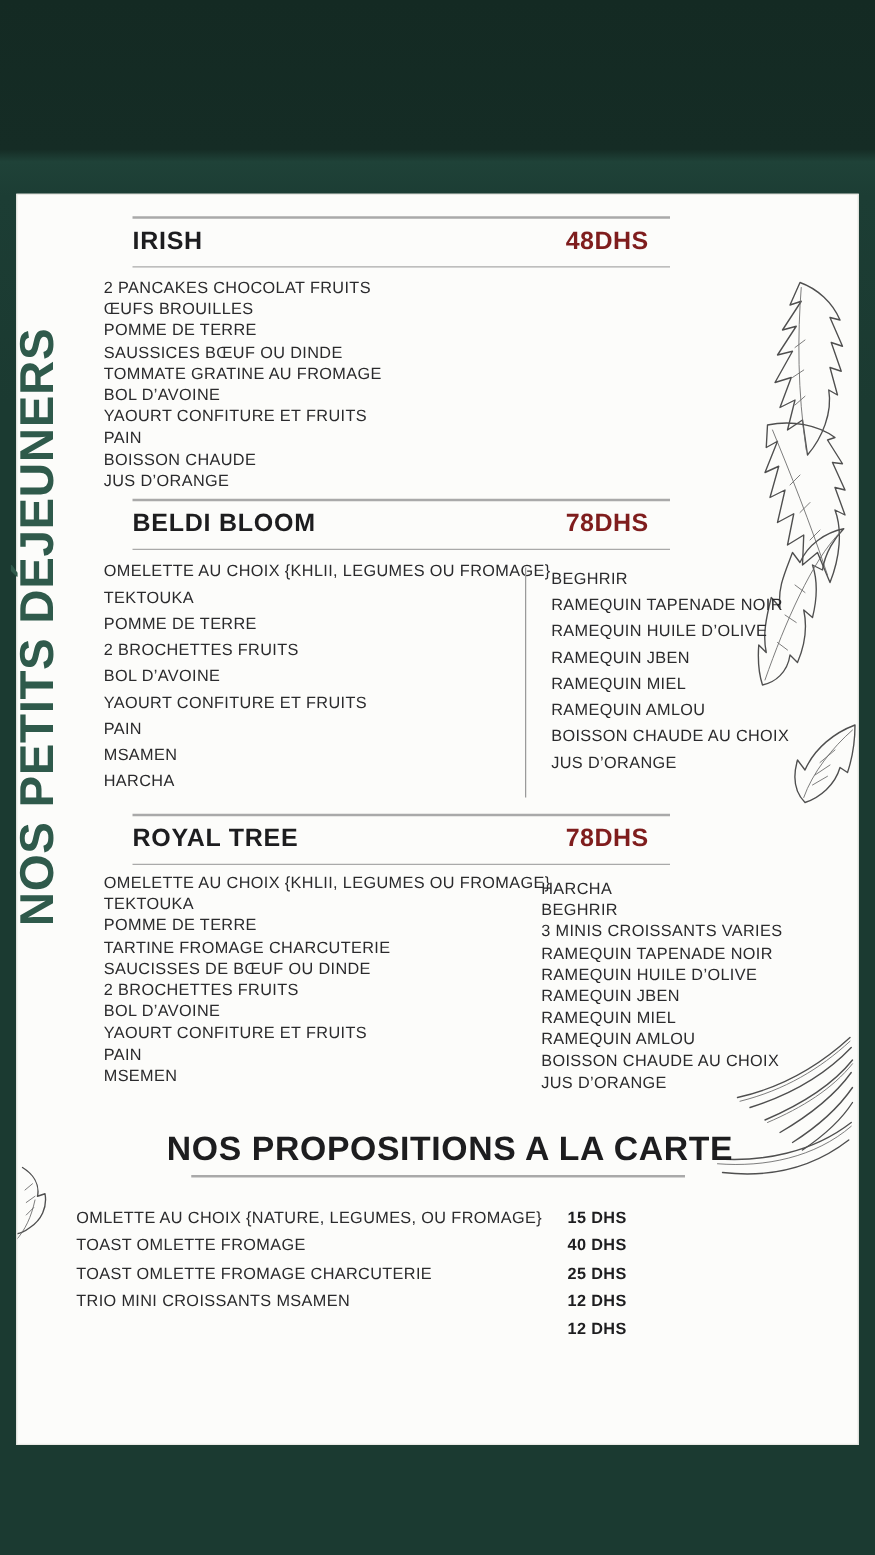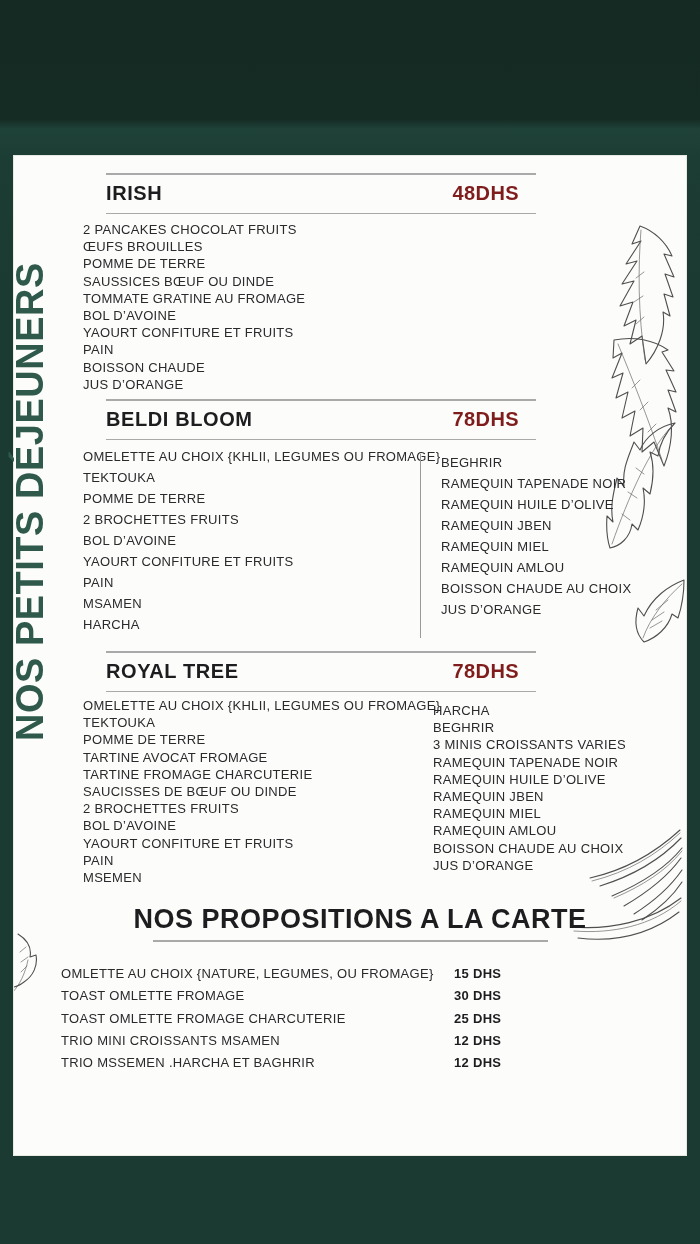--- a/index.html
+++ b/index.html
@@ -183,21 +183,20 @@
           <span class="sec-title">ROYAL TREE</span>
           <span class="sec-price">78DHS</span>
         </div>
         <div class="rule"></div>
       </div>
       <div class="cols">
         <div class="items col-left">
             <div class="menu-item">OMELETTE AU CHOIX {KHLII, LEGUMES OU FROMAGE}</div>
             <div class="menu-item">TEKTOUKA</div>
             <div class="menu-item">POMME DE TERRE</div>
-            <div class="menu-item">TARTINE AVOCAT FROMAGE</div>
             <div class="menu-item">TARTINE FROMAGE CHARCUTERIE</div>
             <div class="menu-item">SAUCISSES DE BŒUF OU DINDE</div>
             <div class="menu-item">2 BROCHETTES FRUITS</div>
             <div class="menu-item">BOL D’AVOINE</div>
             <div class="menu-item">YAOURT CONFITURE ET FRUITS</div>
             <div class="menu-item">PAIN</div>
             <div class="menu-item">MSEMEN</div>
           </div>
         <div class="items col-right">
             <div class="menu-item">HARCHA</div>
@@ -217,32 +216,31 @@
     <div class="carte">
       <div class="carte-title">NOS PROPOSITIONS A LA CARTE</div>
       <div class="carte-rule"></div>
       <div class="carte-items">
           <div class="carte-row">
             <span class="carte-label">OMLETTE AU CHOIX {NATURE, LEGUMES, OU FROMAGE}</span>
             <span class="carte-price">15 DHS</span>
           </div>
           <div class="carte-row">
             <span class="carte-label">TOAST OMLETTE FROMAGE</span>
-            <span class="carte-price">30 DHS</span>
+            <span class="carte-price">40 DHS</span>
           </div>
           <div class="carte-row">
             <span class="carte-label">TOAST OMLETTE FROMAGE CHARCUTERIE</span>
             <span class="carte-price">25 DHS</span>
           </div>
           <div class="carte-row">
             <span class="carte-label">TRIO MINI CROISSANTS MSAMEN</span>
             <span class="carte-price">12 DHS</span>
           </div>
           <div class="carte-row">
-            <span class="carte-label">TRIO MSSEMEN .HARCHA ET BAGHRIR</span>
             <span class="carte-price">12 DHS</span>
           </div>
         </div>
     </div>
 
   </div>
 
   <div class="vertical-title">NOS PETITS DÉJEUNERS</div>
 </div>
 

